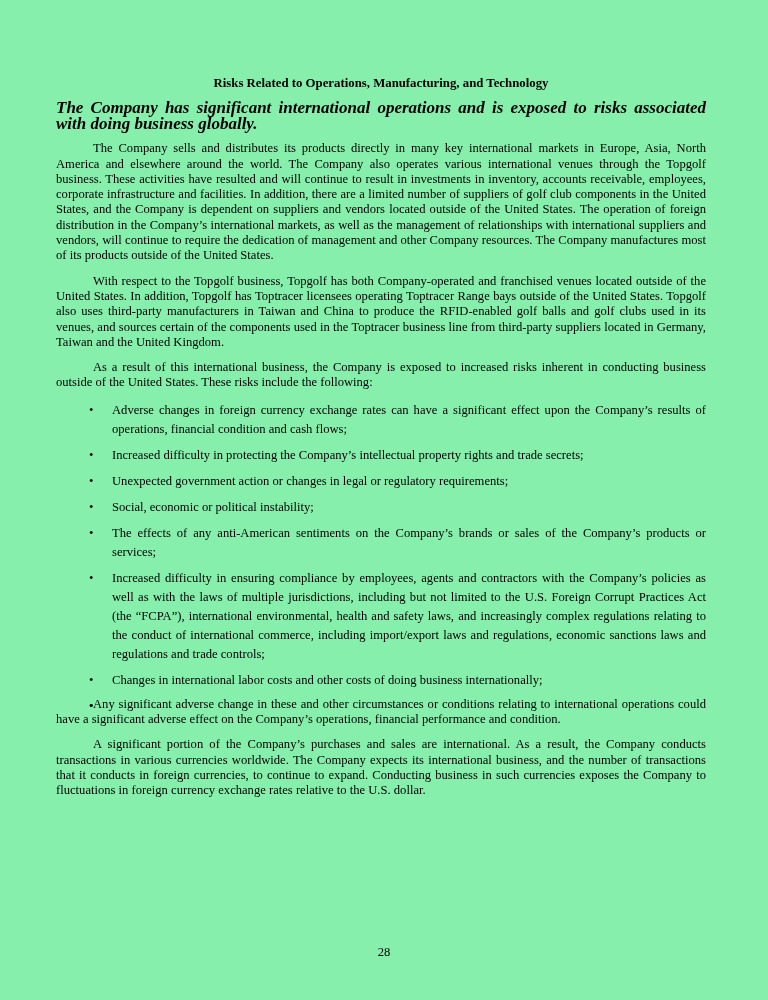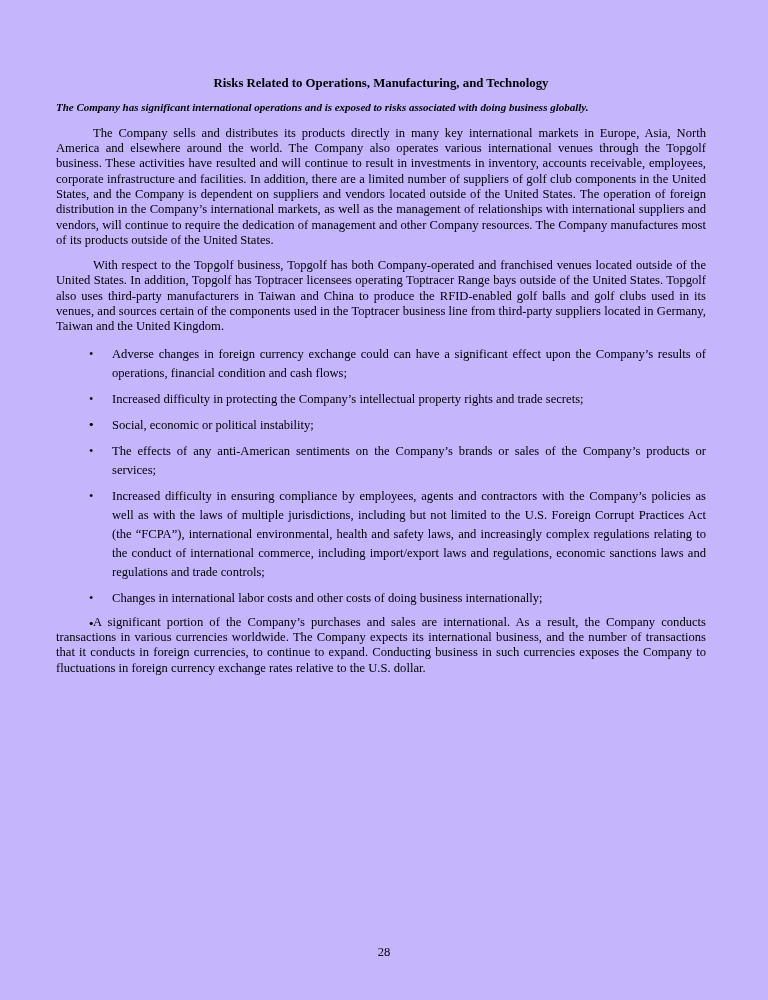--- a/index.html
+++ b/index.html
@@ -12,38 +12,38 @@
     height: 1000px;
     font-family: "Liberation Serif", serif;
     color: #000000;
     position: relative;
     overflow: hidden;
   }
   .page {
     position: relative;
     width: 768px;
     height: 1000px;
-    background: #c4b5fd;
+    background: #86efac;
     text-decoration: underline;
   }
   .content {
     position: absolute;
     top: 76px;
     left: 56px;
     width: 650px;
   }
   .section-heading {
     font-size: 12.8px;
     font-weight: bold;
     text-align: center;
     margin: 0 0 6px 0;
     line-height: 15.3px;
   }
   .risk-heading {
-    font-size: 11px;
+    font-size: 17px;
     font-weight: bold;
     font-style: italic;
     text-align: justify;
     line-height: 15.5px;
     margin: 9px 0 10px 0;
   }
   p.body-para {
     font-size: 12.6px;
     line-height: 15.3px;
     text-align: justify;
@@ -85,35 +85,37 @@
   <div class="content">
 
     <h1 class="section-heading">Risks Related to Operations, Manufacturing, and Technology</h1>
 
     <h2 class="risk-heading">The Company has significant international operations and is exposed to risks associated with doing business globally.</h2>
 
     <p class="body-para">The Company sells and distributes its products directly in many key international markets in Europe, Asia, North America and elsewhere around the world. The Company also operates various international venues through the Topgolf business. These activities have resulted and will continue to result in investments in inventory, accounts receivable, employees, corporate infrastructure and facilities. In addition, there are a limited number of suppliers of golf club components in the United States, and the Company is dependent on suppliers and vendors located outside of the United States. The operation of foreign distribution in the Company’s international markets, as well as the management of relationships with international suppliers and vendors, will continue to require the dedication of management and other Company resources. The Company manufactures most of its products outside of the United States.</p>
 
     <p class="body-para">With respect to the Topgolf business, Topgolf has both Company-operated and franchised venues located outside of the United States. In addition, Topgolf has Toptracer licensees operating Toptracer Range bays outside of the United States. Topgolf also uses third-party manufacturers in Taiwan and China to produce the RFID-enabled golf balls and golf clubs used in its venues, and sources certain of the components used in the Toptracer business line from third-party suppliers located in Germany, Taiwan and the United Kingdom.</p>
 
+    <p class="body-para">As a result of this international business, the Company is exposed to increased risks inherent in conducting business outside of the United States. These risks include the following:</p>
 
     <ul class="bullet-list">
 
         <li>
           <span class="marker">•</span>
-          <span>Adverse changes in foreign currency exchange could can have a significant effect upon the Company’s results of operations, financial condition and cash flows;</span>
+          <span>Adverse changes in foreign currency exchange rates can have a significant effect upon the Company’s results of operations, financial condition and cash flows;</span>
         </li>
 
         <li>
           <span class="marker">•</span>
           <span>Increased difficulty in protecting the Company’s intellectual property rights and trade secrets;</span>
         </li>
 
         <li>
           <span class="marker">•</span>
+          <span>Unexpected government action or changes in legal or regulatory requirements;</span>
         </li>
 
         <li>
           <span class="marker">•</span>
           <span>Social, economic or political instability;</span>
         </li>
 
         <li>
           <span class="marker">•</span>
           <span>The effects of any anti-American sentiments on the Company’s brands or sales of the Company’s products or services;</span>
@@ -131,20 +133,21 @@
 
         <li>
           <span class="marker">•</span>
         </li>
 
         <li>
           <span class="marker">•</span>
         </li>
       </ul>
 
+    <p class="body-para">Any significant adverse change in these and other circumstances or conditions relating to international operations could have a significant adverse effect on the Company’s operations, financial performance and condition.</p>
 
 
     <p class="body-para">A significant portion of the Company’s purchases and sales are international. As a result, the Company conducts transactions in various currencies worldwide. The Company expects its international business, and the number of transactions that it conducts in foreign currencies, to continue to expand. Conducting business in such currencies exposes the Company to fluctuations in foreign currency exchange rates relative to the U.S. dollar.</p>
 
   </div>
 
   <div class="page-number">28</div>
 </div>
 
 </body></html>

